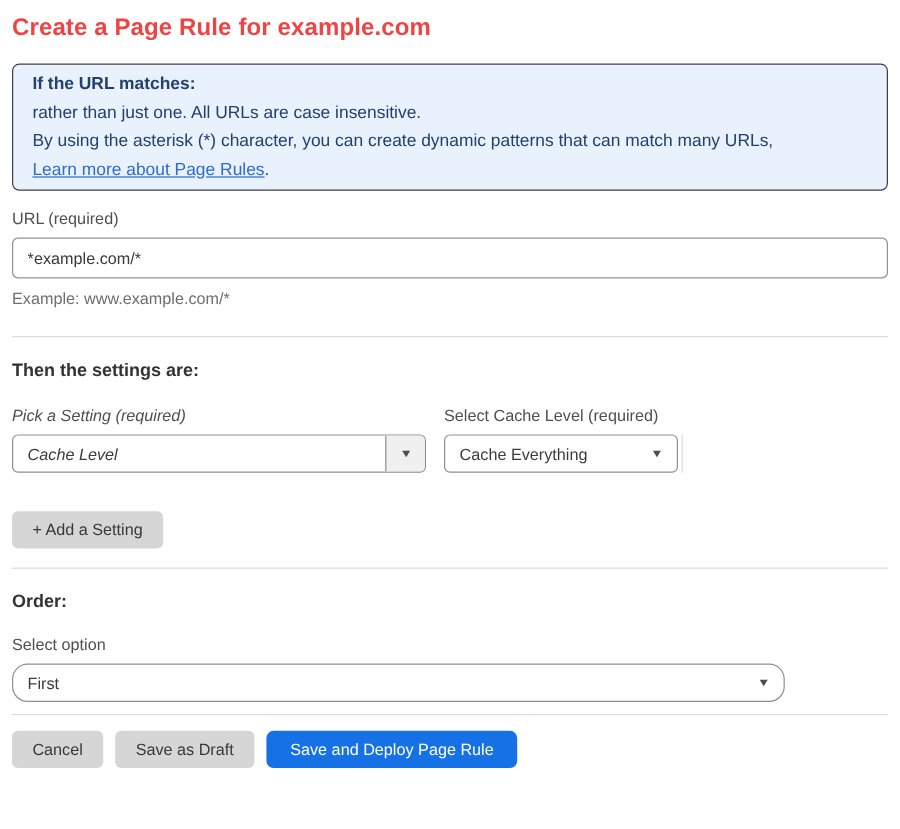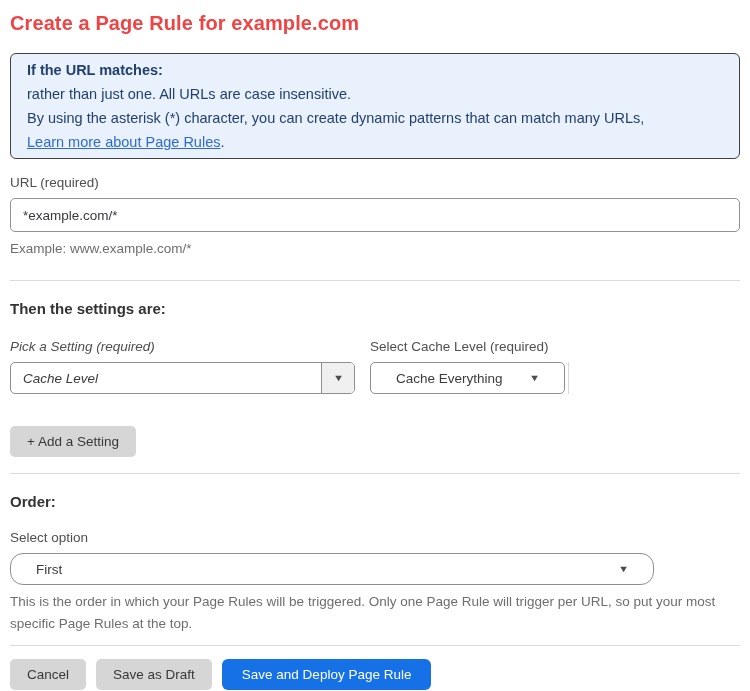--- a/index.html
+++ b/index.html
@@ -105,21 +105,21 @@
   }
 
   .select-plain {
     display: flex;
     align-items: center;
     justify-content: space-between;
     height: 32px;
     border: 1px solid #8f8f8f;
     border-radius: 5px;
     background: #fff;
-    padding: 0 25px;
+    padding: 0 12px;
     font-size: 13.5px;
     color: #3c3c3c;
     cursor: pointer;
   }
   .select-plain.full { width: 644px; border-radius: 13px; }
 
   .arrow-glyph {
     font-size: 9px;
     color: #4d4d4d;
     line-height: 1;
@@ -200,21 +200,20 @@
 
   <hr class="divider" style="margin-top:16px">
 
   <h2 class="section-heading" style="margin-bottom:20px">Order:</h2>
 
   <label class="field-label">Select option</label>
   <div class="select-plain full">
     <span>First</span>
     <span class="arrow-glyph">▼</span>
   </div>
-  <div class="hint order-help">This is the order in which your Page Rules will be triggered. Only one Page Rule will trigger per URL, so put your most specific Page Rules at the top.</div>
 
   <hr class="divider" style="margin-top:10px">
 
   <div class="actions">
     <button class="btn btn-gray">Cancel</button>
     <button class="btn btn-gray">Save as Draft</button>
     <button class="btn btn-blue">Save and Deploy Page Rule</button>
   </div>
 
 </div>

